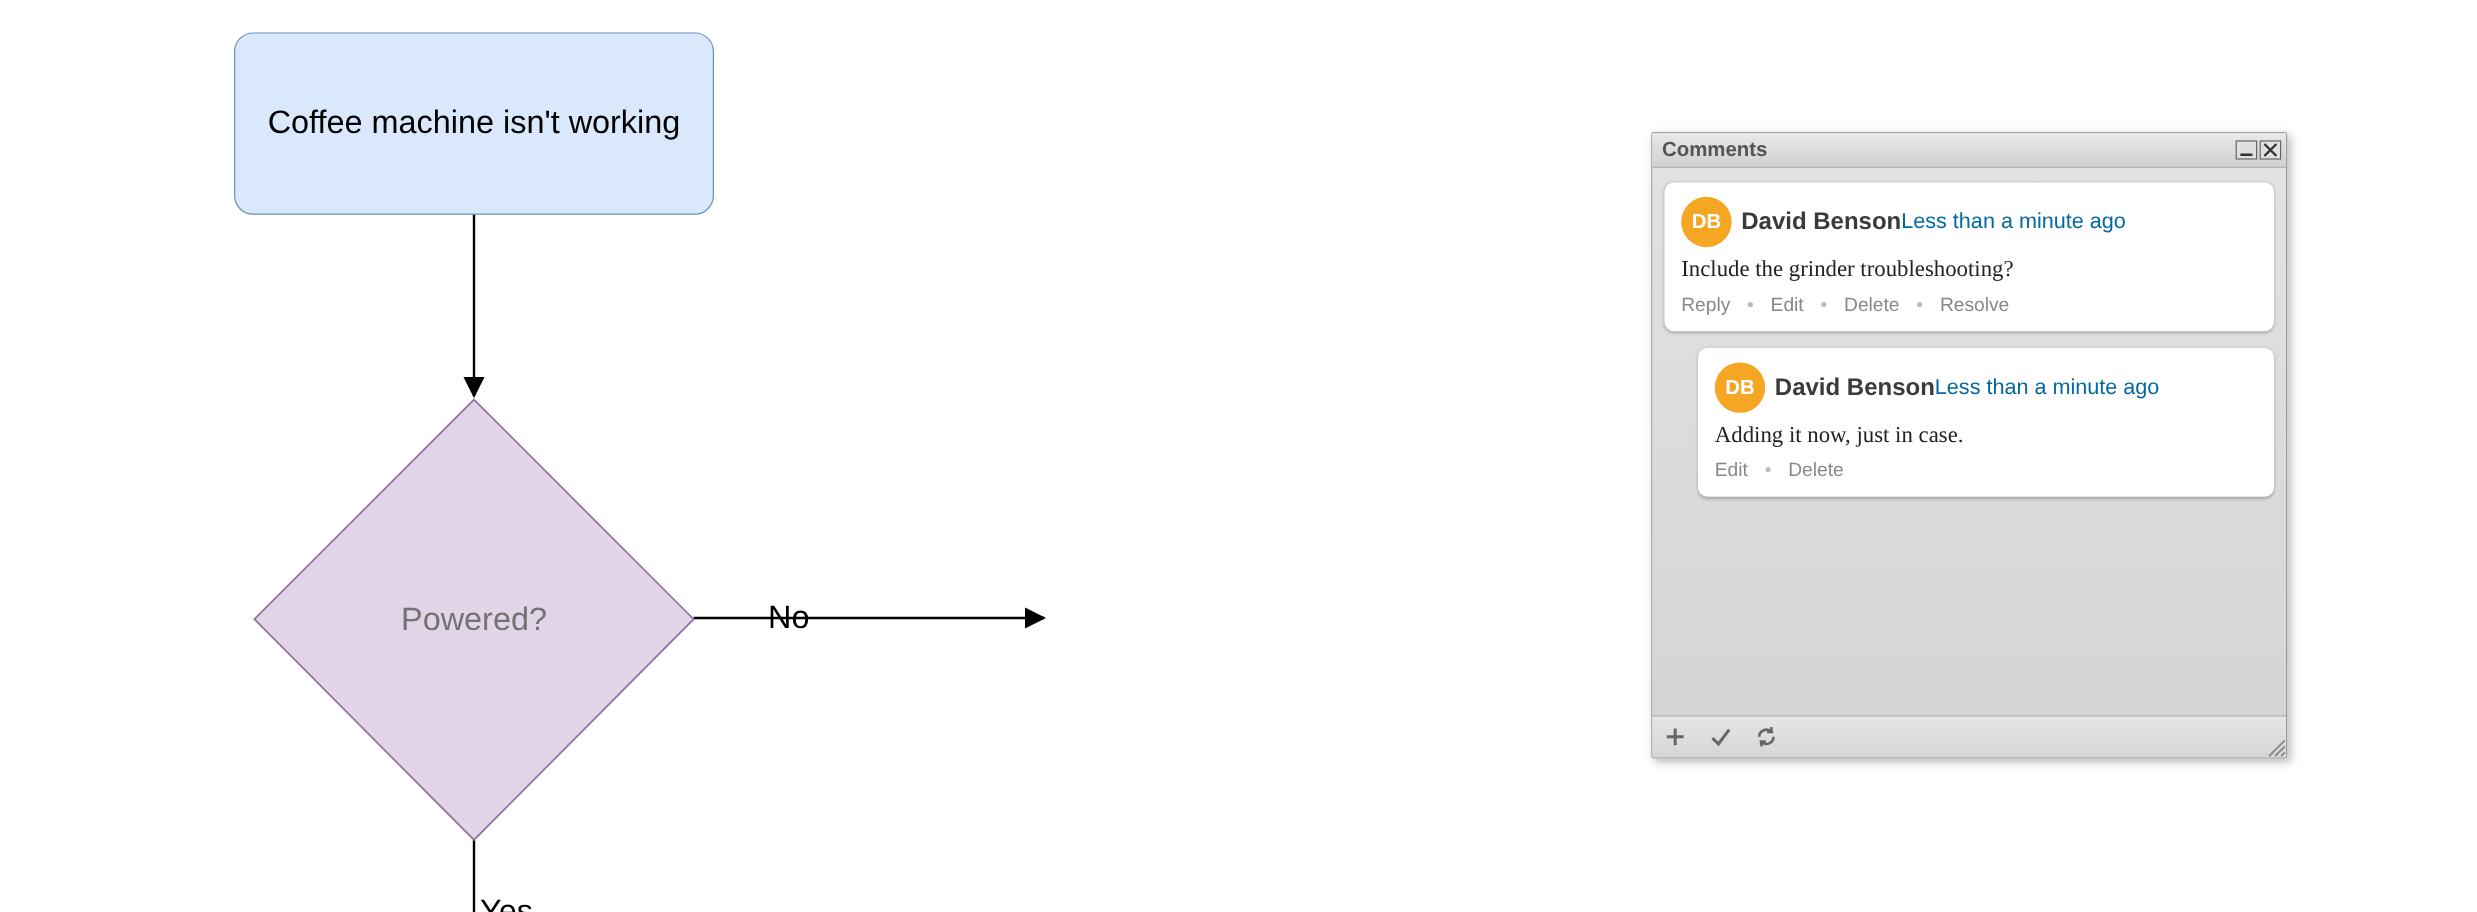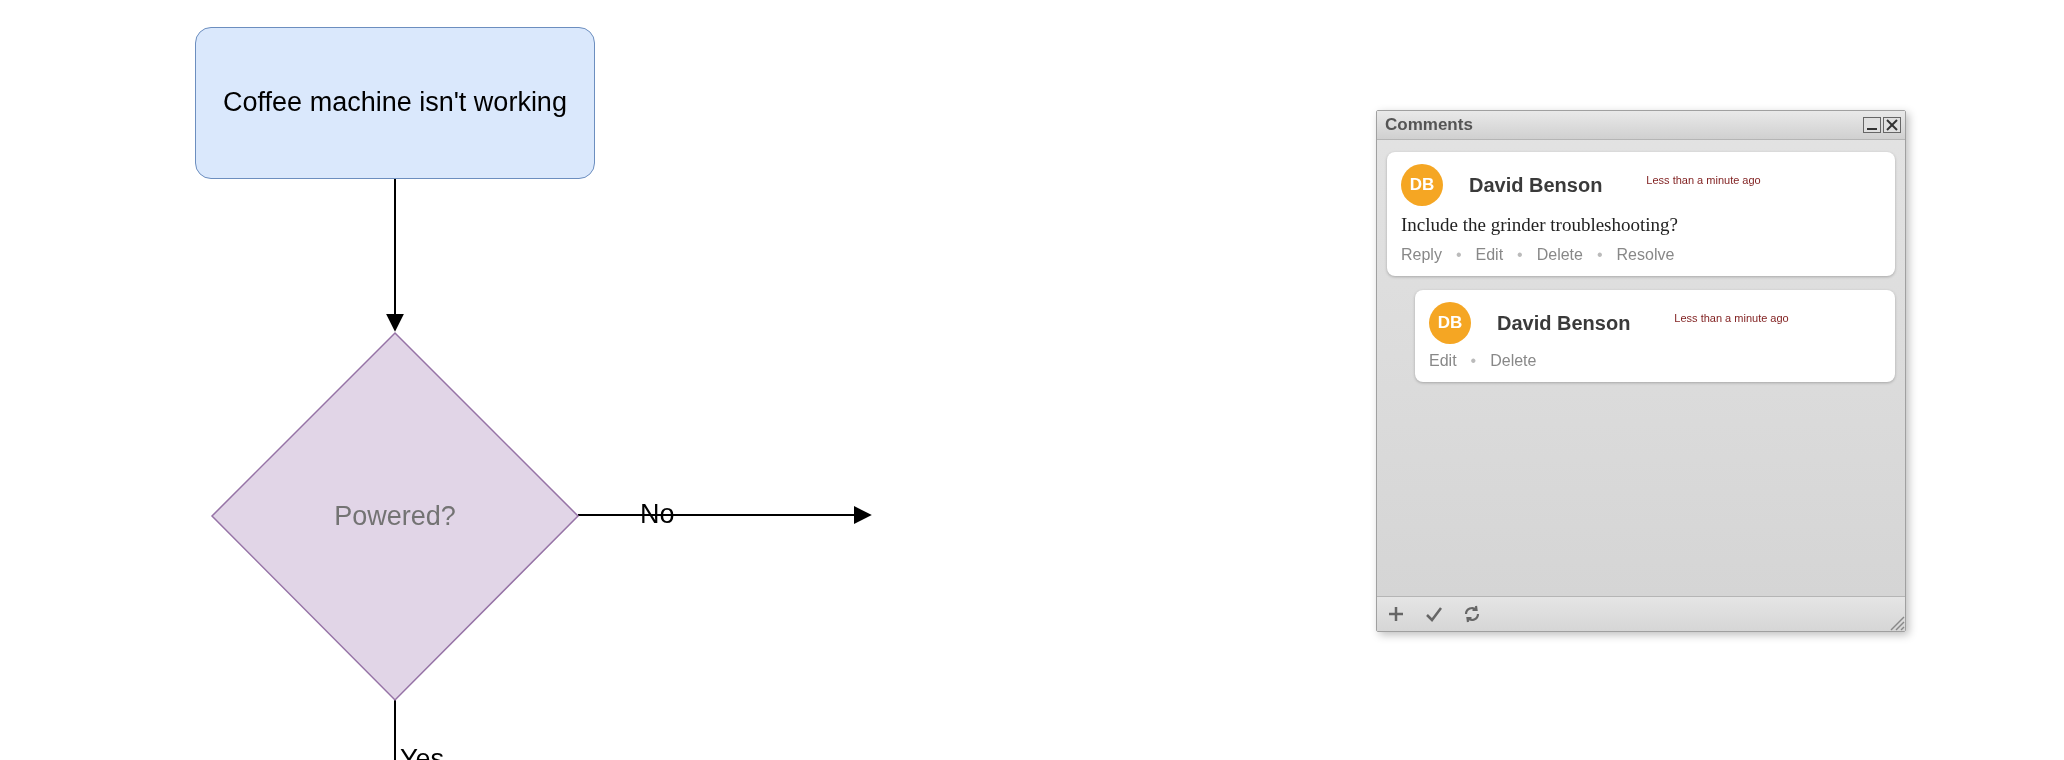--- a/index.html
+++ b/index.html
@@ -111,21 +111,21 @@
     padding: 12px 14px 12px 14px;
     margin-bottom: 14px;
     box-sizing: border-box;
   }
   .comment-card.reply {
     margin-left: 28px;
   }
   .comment-head {
     display: flex;
     align-items: center;
-    gap: 26px;
+    gap: 8px;
     margin-bottom: 8px;
   }
   .avatar {
     width: 42px;
     height: 42px;
     border-radius: 50%;
     background: #f5a623;
     color: #fff;
     font-size: 17px;
     font-weight: 600;
@@ -133,23 +133,22 @@
     align-items: center;
     justify-content: center;
   }
   .comment-meta { display: flex; }
   .author {
     font-size: 20px;
     font-weight: bold;
     color: #3a3a3a;
   }
   .time {
-    font-size: 11px;
-    color: #7f1d1d;
-    margin-left: 44px;
+    font-size: 18px;
+    color: #0369a1;
   }
   .comment-text {
     font-size: 19px;
     color: #222;
     margin: 6px 0 10px 0;
     font-family: Liberation Serif, serif;
   }
   .comment-actions {
     font-size: 16px;
     color: #888;
@@ -260,20 +259,21 @@
       <div class="comment-card reply">
         <div class="comment-head">
           <div class="avatar">
             <span>DB</span>
           </div>
           <div class="comment-meta">
             <span class="author">David Benson</span>
             <span class="time">Less than a minute ago</span>
           </div>
         </div>
+        <div class="comment-text">Adding it now, just in case.</div>
         <div class="comment-actions">
           <a>Edit</a>
             <span class="dot">•</span>
           <a>Delete</a>
         </div>
       </div>
 
     </div>
 
     <div class="panel-footer">

